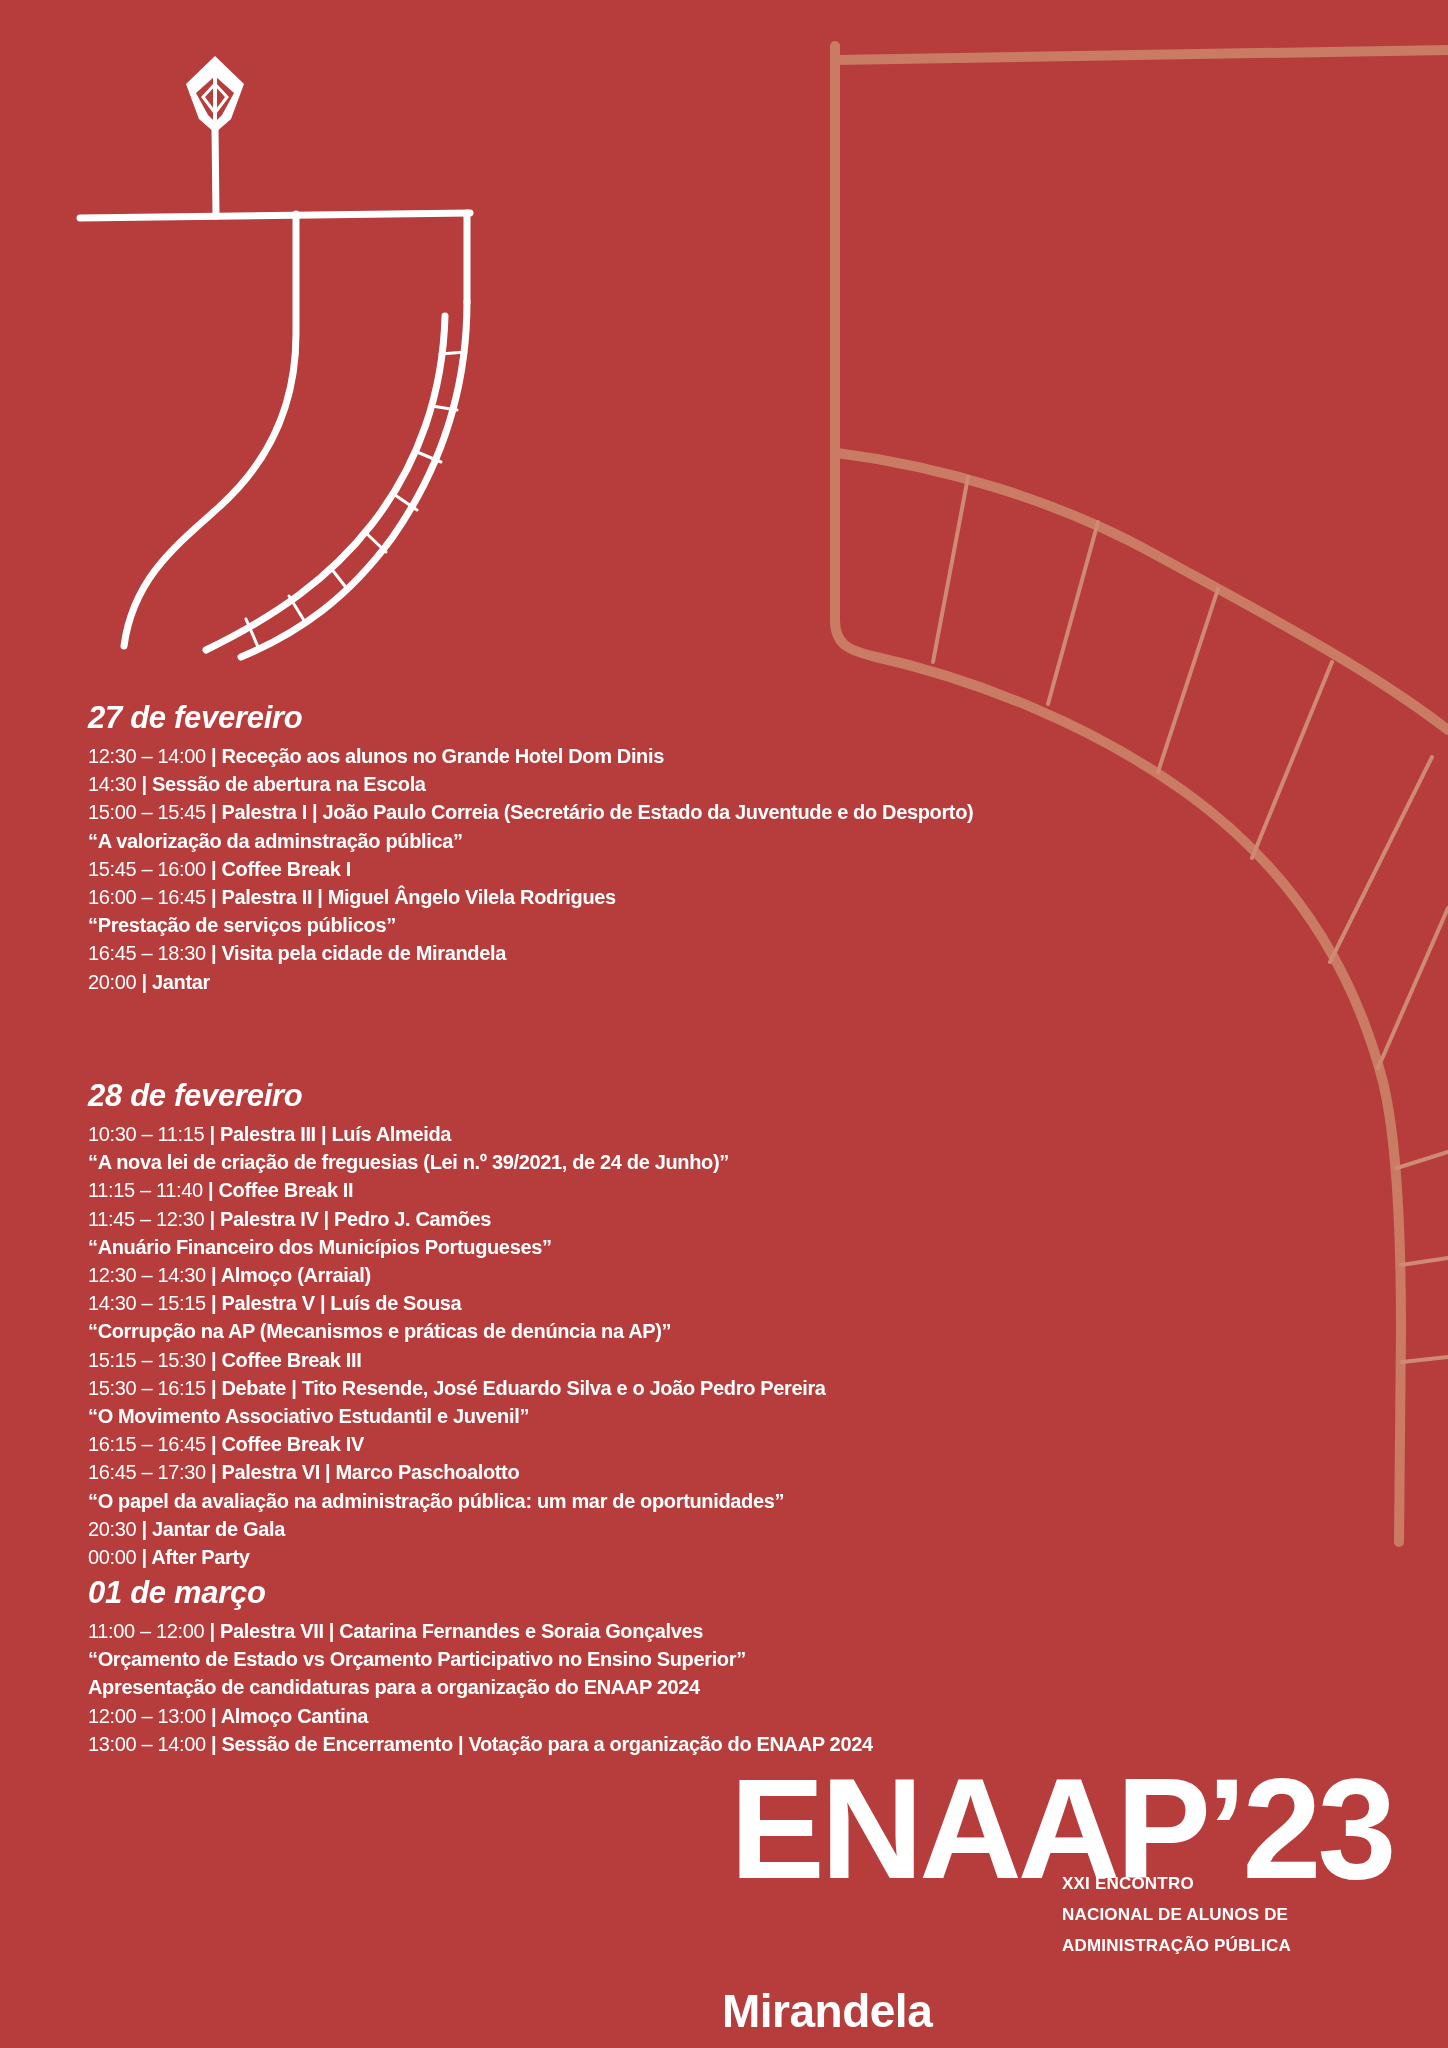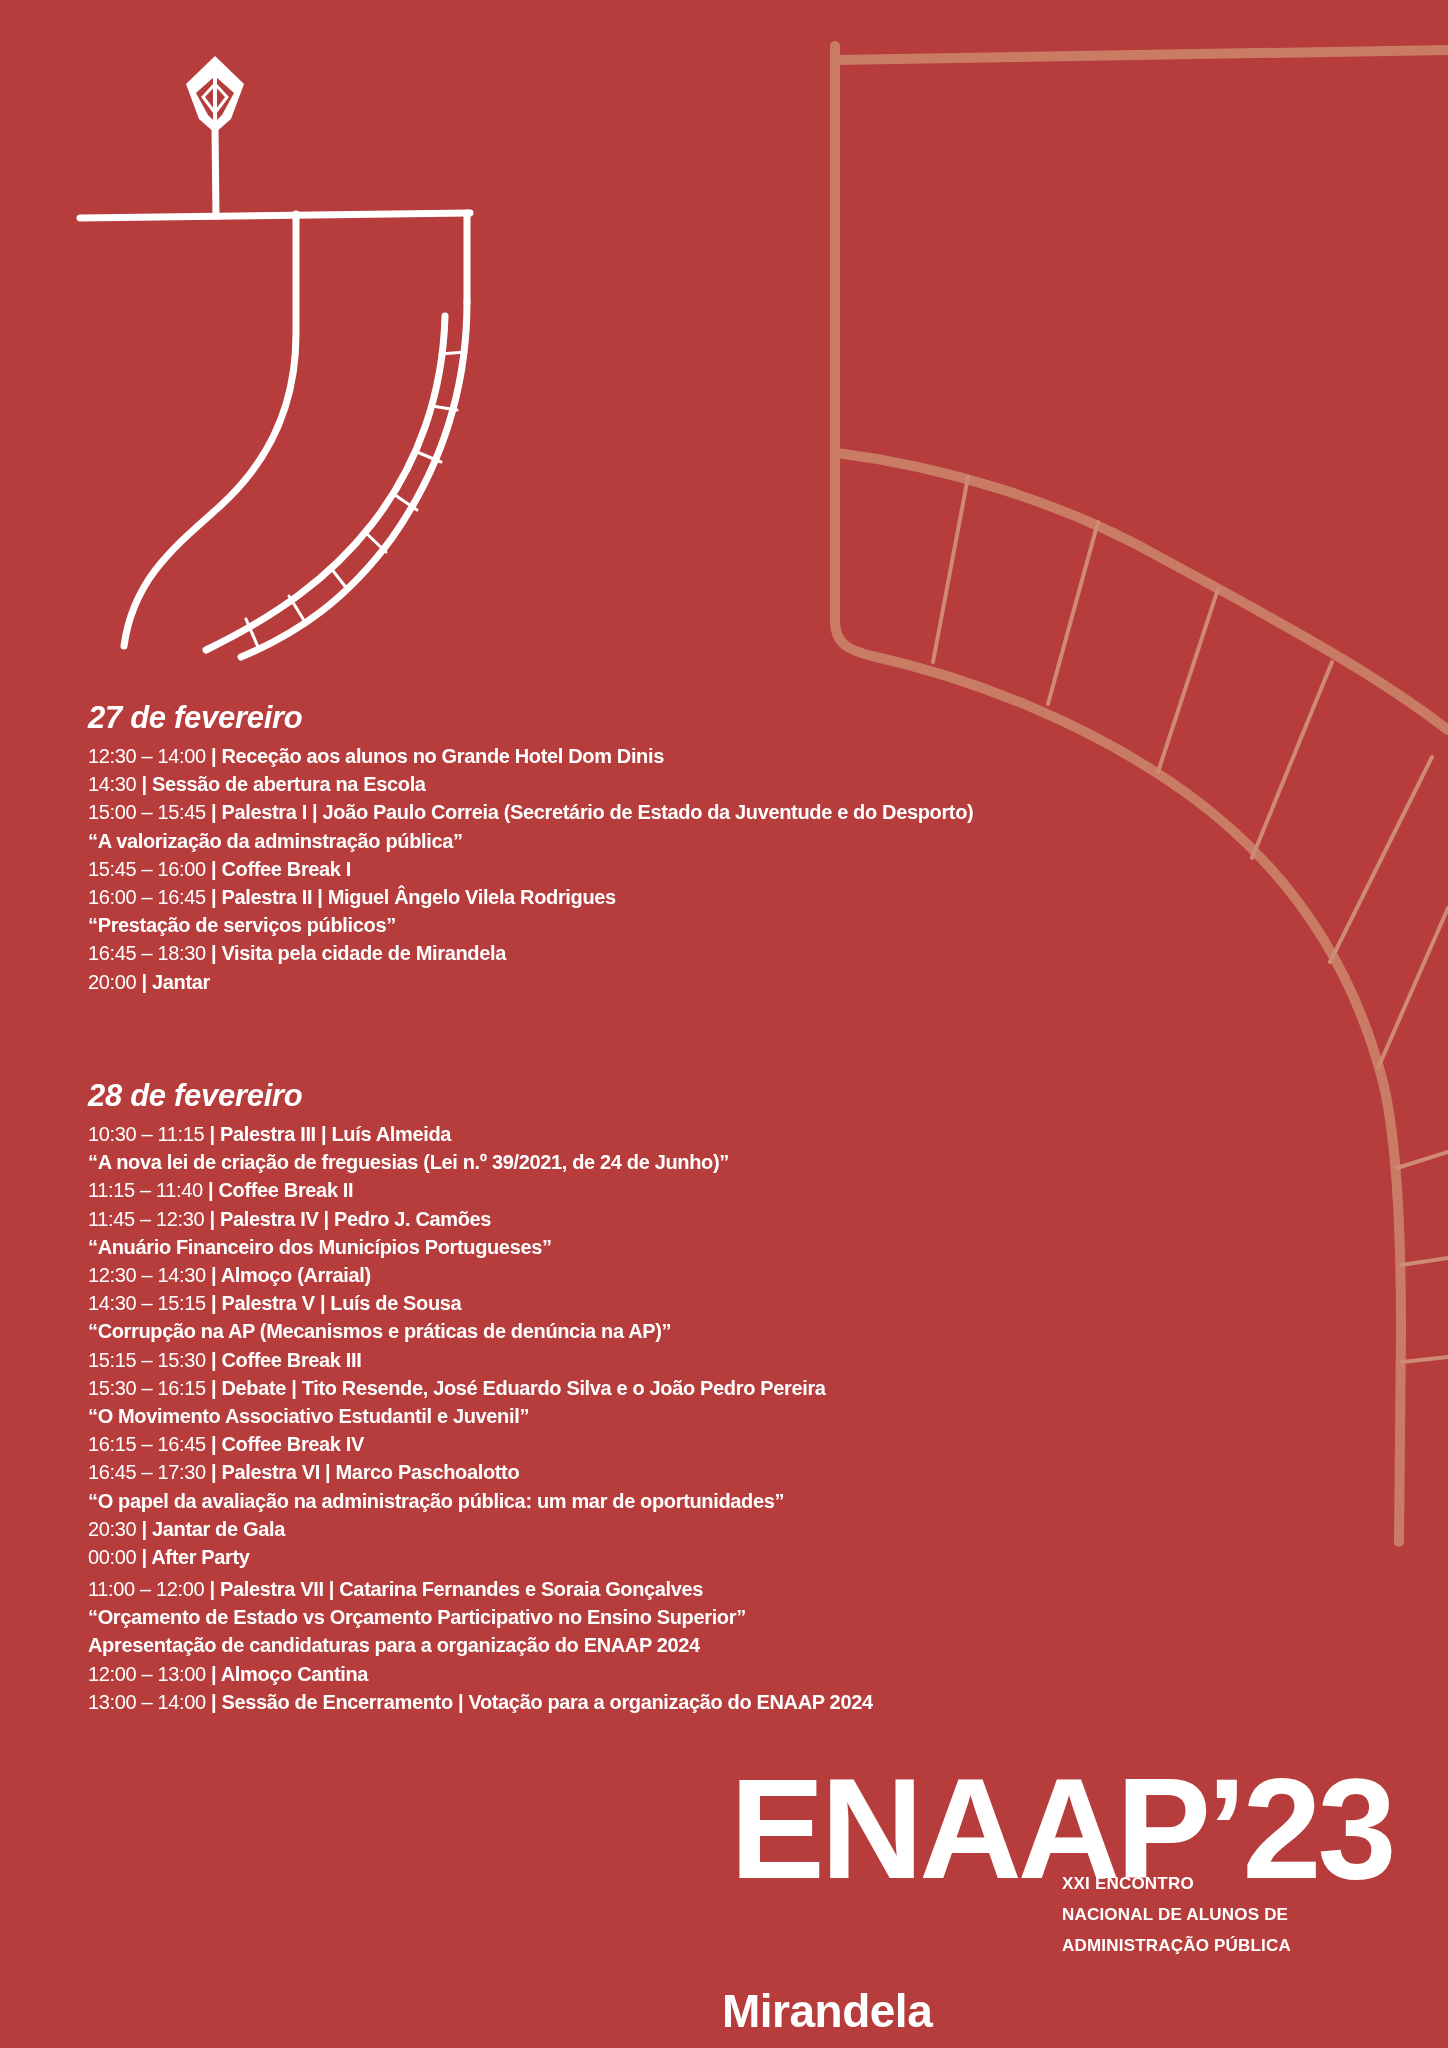--- a/index.html
+++ b/index.html
@@ -123,20 +123,21 @@
   <div class="line"><span class="t">15:30 – 16:15 </span><span class="b">| </span><span class="b">Debate | Tito Resende, José Eduardo Silva e o João Pedro Pereira</span></div>
   <div class="line"><span class="t"></span><span class="b"></span><span class="b">“O Movimento Associativo Estudantil e Juvenil”</span></div>
   <div class="line"><span class="t">16:15 – 16:45 </span><span class="b">| </span><span class="b">Coffee Break IV</span></div>
   <div class="line"><span class="t">16:45 – 17:30 </span><span class="b">| </span><span class="b">Palestra VI | Marco Paschoalotto</span></div>
   <div class="line"><span class="t"></span><span class="b"></span><span class="b">“O papel da avaliação na administração pública: um mar de oportunidades”</span></div>
   <div class="line"><span class="t">20:30 </span><span class="b">| </span><span class="b">Jantar de Gala</span></div>
   <div class="line"><span class="t">00:00 </span><span class="b">| </span><span class="b">After Party</span></div>
 </section>
 
 <section class="day-block" id="day-3">
+  <h2 class="day-heading">01 de março</h2>
   <div class="line"><span class="t">11:00 – 12:00 </span><span class="b">| </span><span class="b">Palestra VII | Catarina Fernandes e Soraia Gonçalves</span></div>
   <div class="line"><span class="t"></span><span class="b"></span><span class="b">“Orçamento de Estado vs Orçamento Participativo no Ensino Superior”</span></div>
   <div class="line"><span class="t"></span><span class="b"></span><span class="b">Apresentação de candidaturas para a organização do ENAAP 2024</span></div>
   <div class="line"><span class="t">12:00 – 13:00 </span><span class="b">| </span><span class="b">Almoço Cantina</span></div>
   <div class="line"><span class="t">13:00 – 14:00 </span><span class="b">| </span><span class="b">Sessão de Encerramento | Votação para a organização do ENAAP 2024</span></div>
 </section>
 
 <div id="footer-logo">ENAAP’23</div>
 <div id="footer-location">Mirandela</div>
 <div id="footer-subtitle">

